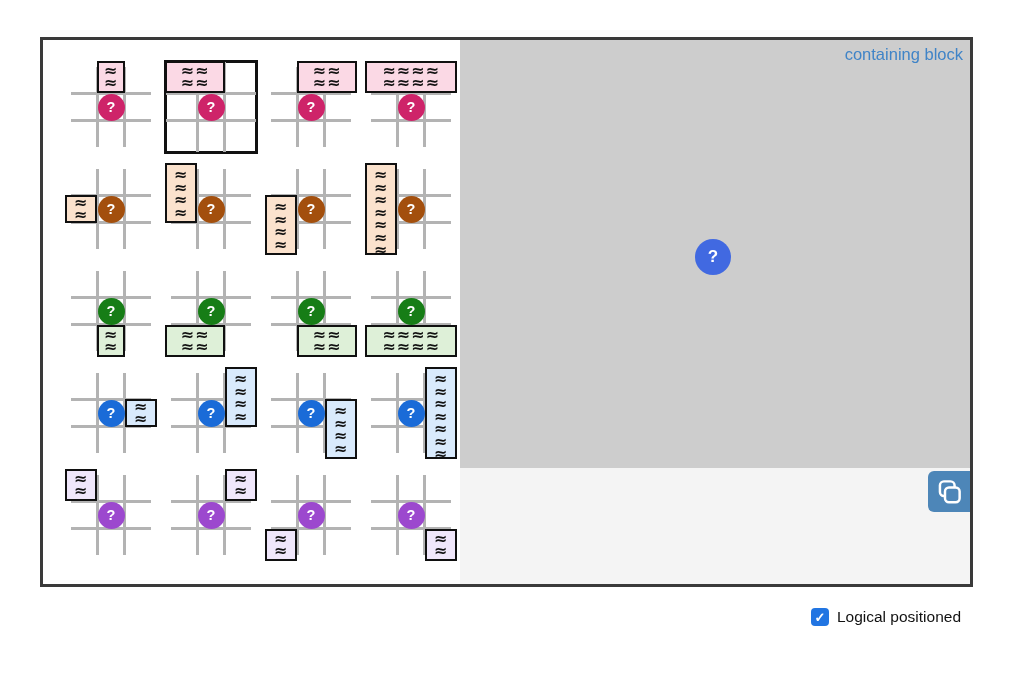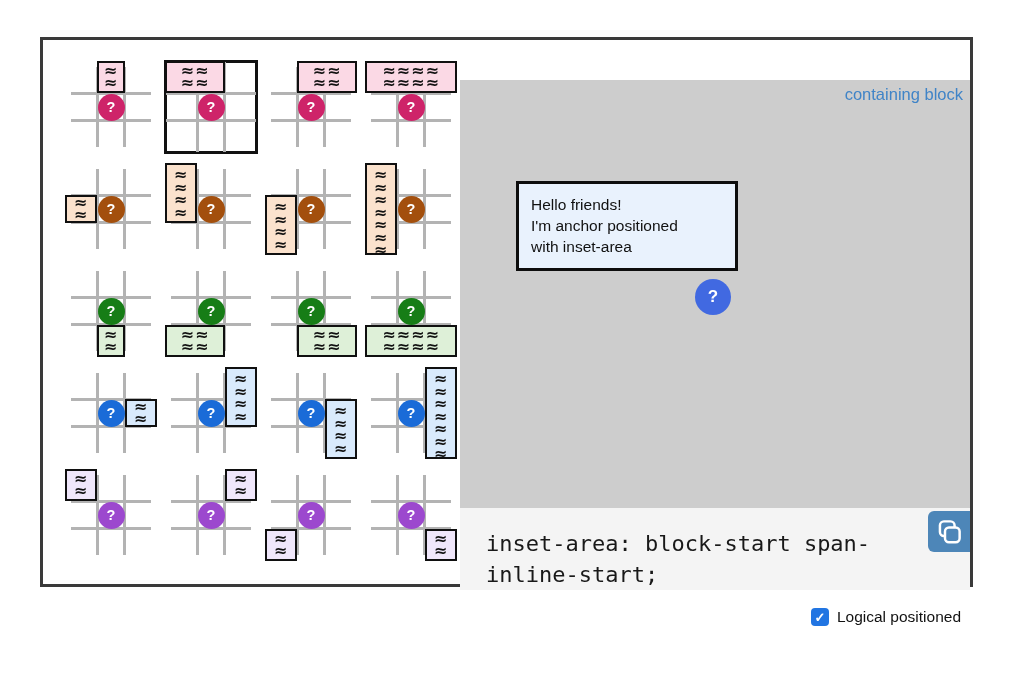--- a/index.html
+++ b/index.html
@@ -25,21 +25,21 @@
         display:flex;flex-direction:column;align-items:center;justify-content:center;}
   .pbox.tall{justify-content:flex-start;padding-top:4px;}
   .wave{font:800 16px/12.5px "DejaVu Sans",sans-serif;letter-spacing:1px;color:#111;
         white-space:nowrap;}
   .panchor{position:absolute;left:30.5px;top:30.5px;width:27px;height:27px;border-radius:50%;
            display:flex;align-items:center;justify-content:center;
            color:#fff;font-size:14.5px;font-weight:bold;}
 
   
   .demo-panel{flex:1;display:flex;flex-direction:column;position:relative;}
-  .containing-block{height:428px;position:relative;flex:none;margin-top:40px;}
+  .containing-block{height:428px;position:relative;flex:none;}
   .cb-label{position:absolute;top:5px;right:7px;font-size:16.5px;}
   .tooltip{position:absolute;left:56px;top:101px;width:222px;box-sizing:border-box;
            border:3px solid #0d0d0d;padding:10px 12px;font-size:15.5px;line-height:1.37;}
   .tooltip div{white-space:nowrap;}
   .demo-anchor{position:absolute;left:235px;top:199px;width:36px;height:36px;border-radius:50%;
                display:flex;align-items:center;justify-content:center;
                color:#fff;font-size:17px;font-weight:bold;}
 
   
   .code-panel{flex:1;background:#f4f4f4;position:relative;}
@@ -341,38 +341,32 @@
             </div>
             <div class="panchor" style="background: rgb(156, 72, 206);">?</div>
           </div>
         </div>
       </div>
   </div>
 
   <div class="demo-panel">
     <div class="containing-block" style="background: rgb(205, 205, 205);">
       <span class="cb-label" style="color: rgb(64, 132, 199);">containing block</span>
-      <div class="tooltip" style="background: rgb(233, 242, 253);">
-        <div>Hello friends!</div>
-        <div>I'm anchor positioned</div>
-        <div>with inset-area</div>
-      </div>
       <div class="demo-anchor" style="background: rgb(65, 105, 225);">
         <span>?</span>
       </div>
     </div>
 
     <div class="code-panel">
       <button class="copy-btn" id="copyBtn" style="background: rgb(77, 134, 184);">
         <svg width="27" height="27" viewBox="0 0 24 24">
           <rect x="3.5" y="3" width="13" height="13" rx="3.5" fill="none" stroke="#fff" stroke-width="2.2"></rect>
           <rect id="copy-front" x="8" y="8.5" width="13" height="13" rx="3.5" stroke="#fff" stroke-width="2.2" fill="#4d86b8"></rect>
         </svg>
       </button>
-      <pre class="code">inset-area: block-start span-inline-start;</pre>
     </div>
   </div>
 
 </div>
 
 <label class="logical-row">
   <span class="checkbox" id="checkbox" style="background: rgb(33, 117, 226);">
     <span>✓</span>
   </span>
   <span>Logical positioned</span>

